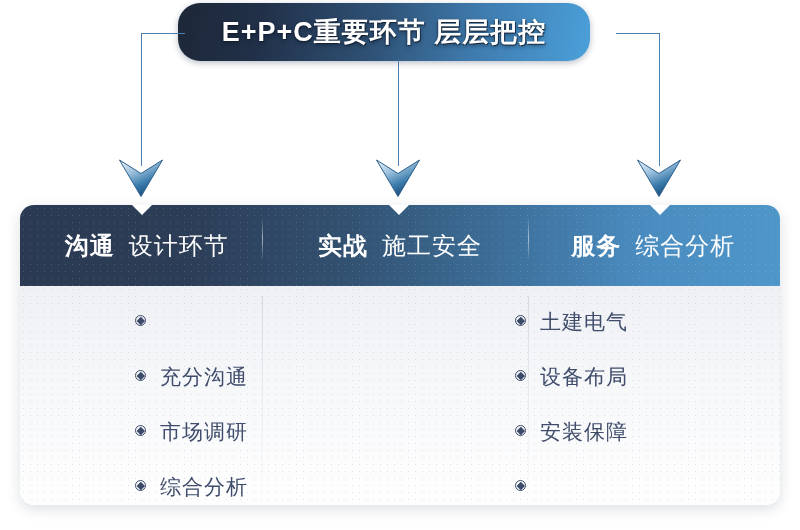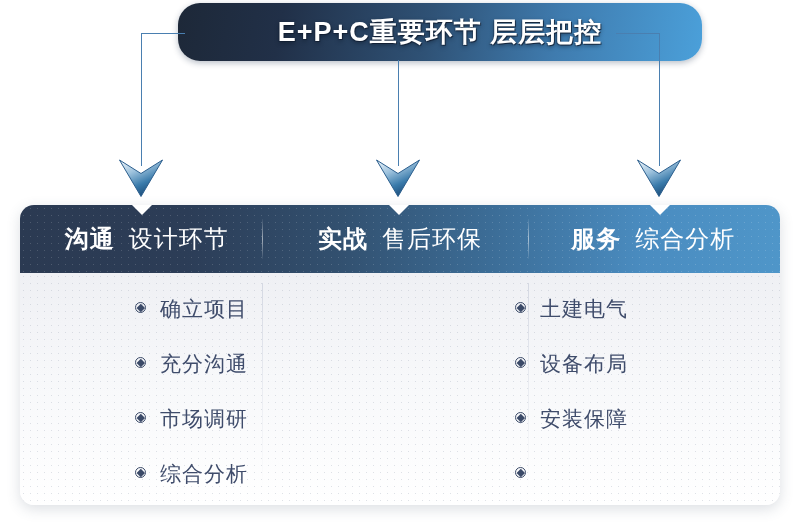--- a/index.html
+++ b/index.html
@@ -21,21 +21,21 @@
     top: 0;
     width: 800px;
     height: 530px;
   }
 
   
   .banner {
     position: absolute;
     left: 178px;
     top: 3px;
-    width: 524px;
+    width: 412px;
     height: 58px;
     border-radius: 22px;
     background: linear-gradient(100deg,
                 #1d2838 0%,
                 #22324a 18%,
                 #2c4straight 18%,
                 #2d4karma 18%);
     background: linear-gradient(100deg, #1d2838 0%, #213048 20%, #2f5276 48%, #3f7bae 72%, #4ba0da 100%);
     box-shadow: 0 2px 6px rgba(20,40,70,0.30);
     display: flex;
@@ -79,21 +79,21 @@
     height: 300px;
     border-radius: 14px;
     background: #fbfbfd;
     box-shadow: 0 4px 14px rgba(60,75,100,0.18);
     overflow: hidden;
   }
 
   
   .panel-header {
     position: relative;
-    height: 68px;
+    height: 81px;
     background: linear-gradient(92deg,
                 #2b3a52 0%,
                 #2c3d57 22%,
                 #32506f 42%,
                 #3c6d97 62%,
                 #4a8cc0 82%,
                 #4f96c9 100%);
     display: flex;
     align-items: center;
   }
@@ -291,38 +291,37 @@
       <div class="hdivider" style="left:242px;"></div>
       <div class="hdivider" style="left:508px;"></div>
 
       <div class="hcol">
         <span class="strong">沟通</span>
         <span class="sub">设计环节</span>
       </div>
 
       <div class="hcol">
         <span class="strong">实战</span>
-        <span class="sub">售后环保</span>
+        <span class="sub">施工安全</span>
       </div>
 
       <div class="hcol">
         <span class="strong">服务</span>
         <span class="sub">综合分析</span>
       </div>
     </div>
 
     <div class="panel-body">
 
       <div class="bdivider" style="left:242px;"></div>
       <div class="bdivider" style="left:508px;"></div>
 
       <div class="bcol">
         <div class="item">
           <span class="bullet"></span>
-          <span class="item-label">确立项目</span>
         </div>
         <div class="item">
           <span class="bullet"></span>
           <span class="item-label">充分沟通</span>
         </div>
         <div class="item">
           <span class="bullet"></span>
           <span class="item-label">市场调研</span>
         </div>
         <div class="item">

